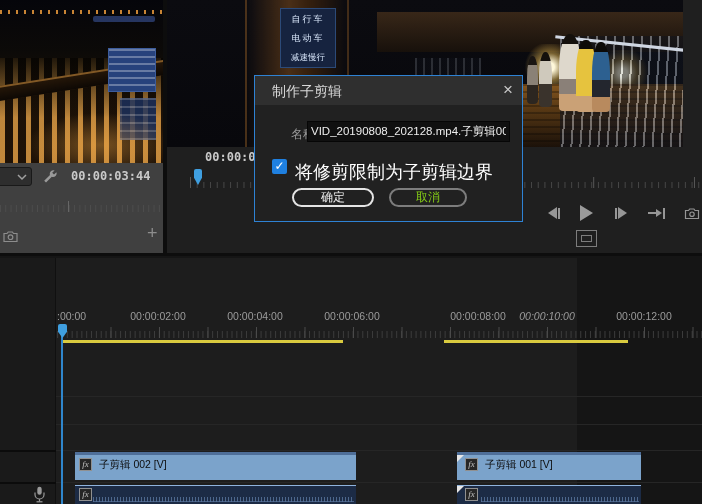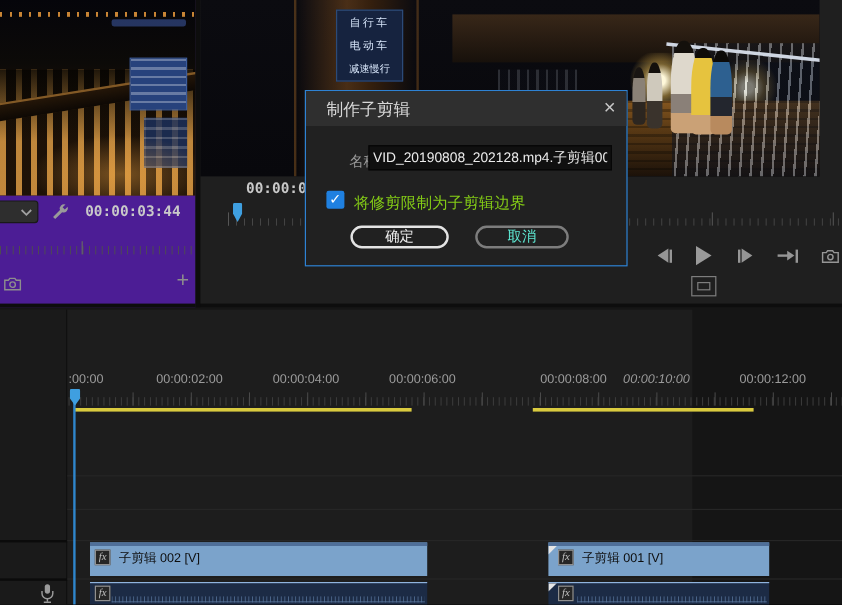--- a/index.html
+++ b/index.html
@@ -4,21 +4,21 @@
 <style>
   * { margin:0; padding:0; box-sizing:border-box; }
   html,body { background:#000; }
   #app {
     position:relative; width:702px; height:504px; overflow:hidden;
     background:#151515; font-family:"Liberation Sans", sans-serif;
     -webkit-font-smoothing:antialiased;
   }
 
   
-  .src-panel { position:absolute; left:0; top:0; width:163px; height:256px; background:#4c1d95; border-bottom:3px solid #0d0d0d; }
+  .src-panel { position:absolute; left:0; top:0; width:163px; height:256px; background:#404040; border-bottom:3px solid #0d0d0d; }
   .src-video { position:absolute; left:0; top:0; width:163px; height:163px; overflow:hidden;
     background:linear-gradient(180deg,#05050a 0%,#0c0a08 32%,#241507 68%,#3a2008 100%); }
   .src-dots { position:absolute; left:0; top:10px; width:163px; height:4px;
     background:repeating-linear-gradient(90deg,rgba(235,155,60,.85) 0 2px,transparent 2px 8px); }
   .src-bluestreak { position:absolute; left:93px; top:16px; width:62px; height:6px; background:rgba(75,110,205,.45); border-radius:2px; }
   .src-posts { position:absolute; left:0; top:58px; width:163px; height:105px;
     background:repeating-linear-gradient(90deg,rgba(228,162,72,.8) 0 5px,rgba(28,17,7,.92) 5px 13px); }
   .src-postshade { position:absolute; left:0; top:58px; width:163px; height:60px;
     background:linear-gradient(180deg,rgba(5,4,2,.85),rgba(5,4,2,0)); }
   .src-rail { position:absolute; left:-10px; top:72px; width:195px; height:15px; background:linear-gradient(180deg,#241608,#0d0804);
@@ -123,25 +123,25 @@
   .dialog { position:absolute; left:254px; top:75px; width:269px; height:147px; background:#212121;
     border:1px solid #2e82d4; z-index:20; }
   .dlg-titlebar { position:absolute; left:0; top:0; right:0; height:29px; background:#2f2f2f; }
   .dlg-title { position:absolute; left:17px; top:7px; font-size:14px; color:#d8d8d8; }
   .dlg-close { position:absolute; right:9px; top:4px; font-size:17px; color:#c8c8c8; line-height:20px; cursor:default; }
   .dlg-label { position:absolute; left:36px; top:50px; font-size:12px; color:#999; }
   .dlg-input { position:absolute; left:52px; top:45px; width:203px; height:21px; background:#101010;
     border:1px solid #060606; color:#ececec; font-size:11.5px; padding:0 3px; font-family:"Liberation Sans",sans-serif; }
   .dlg-check { position:absolute; left:17px; top:83px; width:15px; height:15px; background:#1f80e0; border-radius:2px;
     color:#fff; font-size:12px; line-height:15px; text-align:center; }
-  .dlg-checklabel { position:absolute; left:40px; top:84px; font-size:13px; color:#84cc16; }
+  .dlg-checklabel { position:absolute; left:40px; top:84px; font-size:18px; color:#ffffff; }
   .btn { position:absolute; top:112px; height:19px; border-radius:10px; background:transparent; font-size:12px;
     display:flex; align-items:center; justify-content:center; font-family:"Liberation Sans",sans-serif; }
   .btn-ok { left:37px; width:82px; border:2px solid #e4e4e4; color:#ededed; }
-  .btn-cancel { left:141px; width:78px; border:2px solid #7d7d7d; color:#5eead4; }
+  .btn-cancel { left:134px; width:78px; border:2px solid #7d7d7d; color:#84cc16; }
 </style>
 </head>
 <body>
 
 <div id="app">
 
   <div class="src-panel">
     <div class="src-video">
       <div class="src-dots"></div>
       <div class="src-bluestreak"></div>

